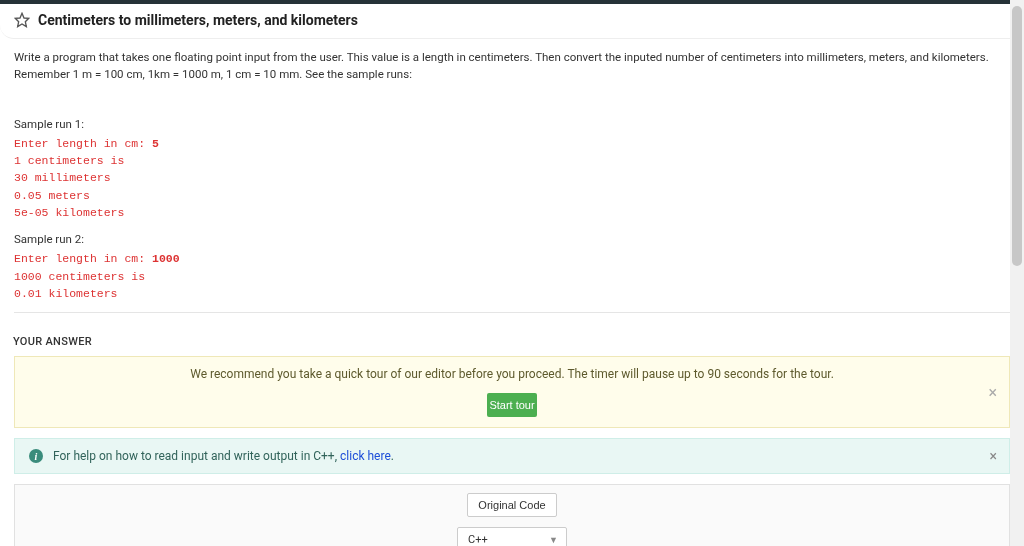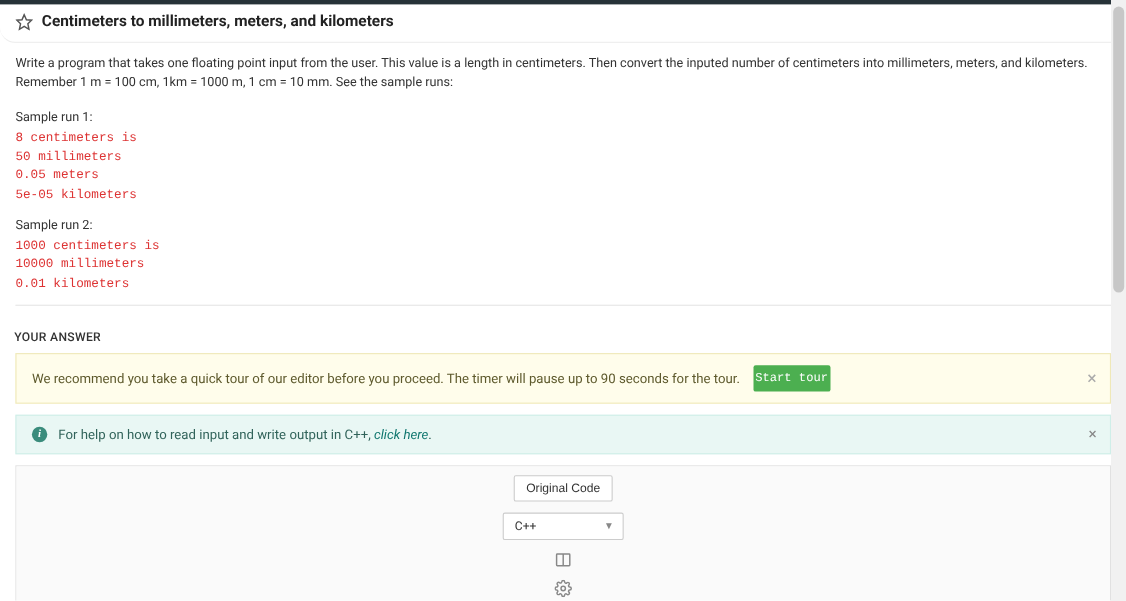--- a/index.html
+++ b/index.html
@@ -2,34 +2,34 @@
 <html><head>
 <meta charset="utf-8">
 <style>
 * { box-sizing: border-box; margin: 0; padding: 0; }
 body { font-family: -apple-system, BlinkMacSystemFont, "Segoe UI", Roboto, Arial, sans-serif; font-size: 12px; color: #333; background: #fff; width: 1024px; height: 546px; overflow: hidden; }
 .top-rule { height: 4px; background: #263238; }
 .header { display: flex; align-items: center; gap: 8px; padding: 8px 14px 10px; border-bottom: 1px solid #eee; border-radius: 14px; }
 .star-icon { width: 16px; height: 16px; color: #555; display: inline-flex; }
 .header-title { font-weight: 700; font-size: 14px; color: #222; }
 .content { padding: 10px 14px 12px; font-size: 11.5px; line-height: 1.5; }
-.desc { color: #333; margin-bottom: 14px; }
+.desc { color: #333; margin-bottom: 32px; }
 .label { color: #333; margin: 4px 0 2px; }
 .sample-block { font-family: "Courier New", monospace; font-size: 11.5px; color: #d33; margin-bottom: 10px; }
 .sample-block .bold { font-weight: 700; }
 .sample-block div { line-height: 1.5; }
 .hr { border: none; border-top: 1px solid #e5e5e5; margin: 4px 0 10px; }
 .your-answer { font-size: 11px; letter-spacing: .3px; color: #333; padding: 0 13px 8px; font-weight: 500; }
-.tour-banner { margin: 0 14px 10px; background: #fffdeb; border: 1px solid #efe8b8; padding: 10px 14px; display: flex; align-items: center; gap: 12px; font-size: 12px; color: #5e5a2d; position: relative; }
+.tour-banner { margin: 0 14px 10px; background: #fffdeb; border: 1px solid #efe8b8; padding: 10px 14px; display: flex; align-items: center; gap: 12px; font-size: 12px; color: #5e5a2d; position: relative; flex-direction: column; }
 .tour-banner .close { position: absolute; right: 12px; top: 50%; transform: translateY(-50%); color: #aaa; cursor: pointer; font-size: 16px; }
-.btn-start { background: #4CAF50; color: #fff; border: none; padding: 6px 2px; font-size: 11px; cursor: pointer; border-radius: 2px; font-family: Liberation Mono, monospace; }
+.btn-start { background: #4CAF50; color: #fff; border: none; padding: 6px 2px; font-size: 11px; cursor: pointer; border-radius: 2px; }
 .help-banner { margin: 0 14px 10px; background: #e9f7f4; border: 1px solid #cfeee8; padding: 10px 14px; display: flex; align-items: center; gap: 10px; font-size: 12px; color: #31635a; position: relative; }
 .help-banner .close { position: absolute; right: 12px; top: 50%; transform: translateY(-50%); color: #888; cursor: pointer; font-size: 14px; }
 .info-icon { width: 14px; height: 14px; background: #3a8c7c; color: #fff; border-radius: 50%; display: inline-flex; align-items: center; justify-content: center; font-size: 10px; font-weight: 700; font-style: italic; font-family: Georgia, serif; }
-.help-banner a { color: #0f766e; text-decoration: none; font-style: italic; }
+.help-banner a { color: #1d4ed8; text-decoration: none; }
 .editor-wrap { margin: 0 14px; border: 1px solid #e1e1e1; }
 .toolbar { display: flex; justify-content: flex-end; align-items: center; gap: 10px; padding: 8px 10px; border-bottom: 1px solid #e1e1e1; background: #fafafa; flex-direction: column; }
 .btn-outline { background: #fff; border: 1px solid #ccc; padding: 5px 10px; font-size: 11px; cursor: pointer; border-radius: 2px; color: #333; }
 .lang-select { background: #fff; border: 1px solid #ccc; padding: 5px 28px 5px 10px; font-size: 11px; border-radius: 2px; position: relative; display: inline-flex; align-items: center; min-width: 110px; cursor: pointer; }
 .lang-select .caret { position: absolute; right: 8px; top: 50%; transform: translateY(-50%); color: #888; font-size: 9px; }
 .tool-icon { width: 16px; height: 16px; color: #888; cursor: pointer; display: inline-flex; align-items: center; justify-content: center; }
 .code-area { display: flex; font-family: "Courier New", monospace; font-size: 11px; background: #fff; position: relative; }
 .gutter { background: #f0f0f0; color: #999; text-align: right; padding: 2px 6px 2px 4px; line-height: 16px; user-select: none; min-width: 20px; }
 .code-lines { flex: 1; padding: 2px 6px; line-height: 16px; position: relative; }
 .code-lines .pp { color: #c33; }
@@ -55,30 +55,31 @@
       </svg>
   </span>
   <span class="header-title">Centimeters to millimeters, meters, and kilometers</span>
 </div>
 
 <div class="content">
   <p class="desc">Write a program that takes one floating point input from the user.  This value is a length in centimeters.  Then convert the inputed number of centimeters into millimeters, meters, and kilometers.  Remember 1 m = 100 cm, 1km = 1000 m, 1 cm = 10 mm.  See the sample runs:</p>
 
   <div class="label">Sample run 1:</div>
   <div class="sample-block">
-    <div>8 centimeters is</div>
-    <div>50 millimeters</div>
+    <div><span>Enter length in cm: </span><span class="bold">5</span></div>
+    <div>1 centimeters is</div>
+    <div>30 millimeters</div>
     <div>0.05 meters</div>
     <div>5e-05 kilometers</div>
   </div>
 
   <div class="label">Sample run 2:</div>
   <div class="sample-block">
+    <div><span>Enter length in cm: </span><span class="bold">1000</span></div>
     <div>1000 centimeters is</div>
-    <div>10000 millimeters</div>
     <div>0.01 kilometers</div>
   </div>
   <hr class="hr">
 </div>
 
 <div class="your-answer">YOUR ANSWER</div>
 
 <div class="tour-banner">
   <span>We recommend you take a quick tour of our editor before you proceed. The timer will pause up to 90 seconds for the tour.</span>
   <button class="btn-start">Start tour</button>

